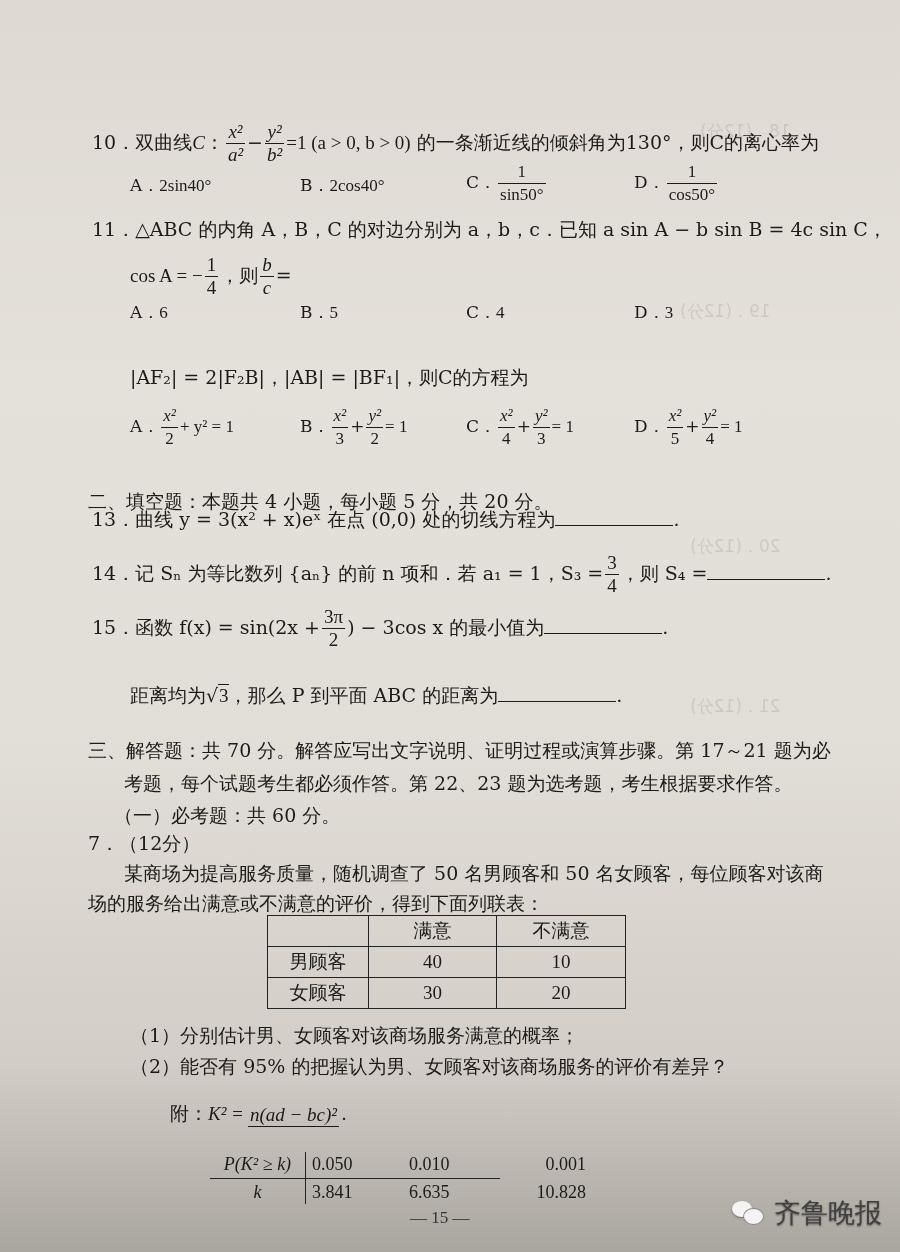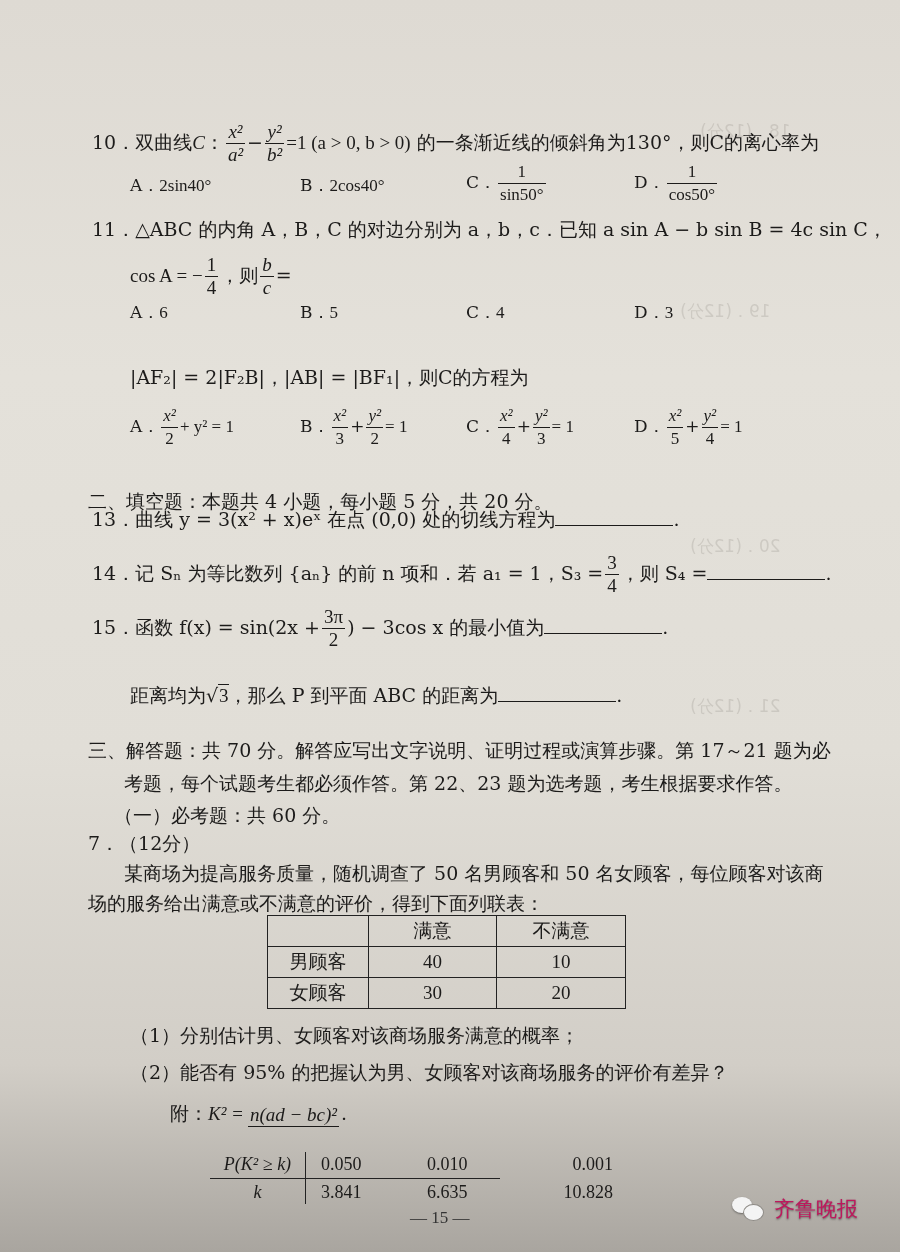--- a/index.html
+++ b/index.html
@@ -23,27 +23,27 @@
   table.ct { position: absolute; left: 267px; top: 915px; border-collapse: collapse; font-size: 19px; }
   table.ct td { border: 1.5px solid #222; height: 30px; text-align: center; padding: 0; font-family: "Liberation Serif", "DejaVu Serif", serif; }
   table.ct td.c0 { width: 100px; }
   table.ct td.c1 { width: 127px; }
   table.ct td.c2 { width: 128px; }
 
   .ktab { position: absolute; left: 210px; top: 1150px; font-size: 18px; font-family: "Liberation Serif", serif; }
   .ktab .row { display: flex; height: 28px; align-items: center; }
   .ktab .lab { width: 95px; text-align: center; font-style: italic; }
   .ktab .vals { display: flex; }
-  .ktab .vals span { width: 90px; text-align: left; padding-left: 16px; }
+  .ktab .vals span { width: 90px; text-align: left; padding-left: 7px; }
   .ktab .vals span:last-child { text-align: right; width: 80px; }
   .ktab .hr { position: absolute; left: 0; top: 28px; width: 290px; border-top: 1.5px solid #222; }
   .ktab .vr { position: absolute; left: 95px; top: 2px; height: 52px; border-left: 1.5px solid #222; }
 
   .pagenum { position: absolute; left: 410px; top: 1208px; font-size: 17px; font-family: "Liberation Serif", serif; color: #333; }
-  .watermark { position: absolute; left: 732px; top: 1195px; display: flex; align-items: center; color: #be185d; font-family: "DejaVu Sans", sans-serif; font-size: 21px; text-shadow: 0 1px 2px rgba(0,0,0,0.45); }
+  .watermark { position: absolute; left: 732px; top: 1195px; display: flex; align-items: center; color: #404040; font-family: "DejaVu Sans", sans-serif; font-size: 27px; text-shadow: 0 1px 2px rgba(0,0,0,0.45); }
   .wm-icon { width: 34px; height: 28px; position: relative; margin-right: 8px; }
   .wm-icon .b1 { position: absolute; left: 0; top: 2px; width: 20px; height: 16px; border-radius: 50%; background: #f4f4f4; box-shadow: 0 1px 2px rgba(0,0,0,0.4); }
   .wm-icon .b2 { position: absolute; left: 11px; top: 9px; width: 19px; height: 15px; border-radius: 50%; background: #f4f4f4; border: 1px solid #8d8a85; }
   .ghost { position: absolute; color: rgba(60,55,50,0.13); font-size: 17px; font-family: "DejaVu Sans", sans-serif; transform: scaleX(-1); white-space: nowrap; }
 </style>
 </head>
 <body>
 
 <div class="page">
 
@@ -103,21 +103,21 @@
     </tr>
     <tr>
       <td class="c0">女顾客</td>
       <td class="c1">30</td>
       <td class="c2">20</td>
     </tr>
   </tbody>
     </table>
 
   <div class="line" style="left:130px;top:1023px;">（1）分别估计男、女顾客对该商场服务满意的概率；</div>
-  <div class="line" style="left:130px;top:1054px;margin-top:6px;">（2）能否有 95% 的把握认为男、女顾客对该商场服务的评价有差异？</div>
+  <div class="line" style="left:130px;top:1054px;">（2）能否有 95% 的把握认为男、女顾客对该商场服务的评价有差异？</div>
 
   <div class="line" style="left:170px;top:1101px;">
     <span>附：</span><span class="it">K² =</span><span class="frac" style="margin-left:4px;text-align:right;"><span class="num it">n(ad − bc)²</span></span><span>.</span>
   </div>
 
   <div class="ktab">
     <div class="row">
       <div class="lab">P(K² ≥ k)</div>
       <div class="vals">
         <span>0.050</span>

